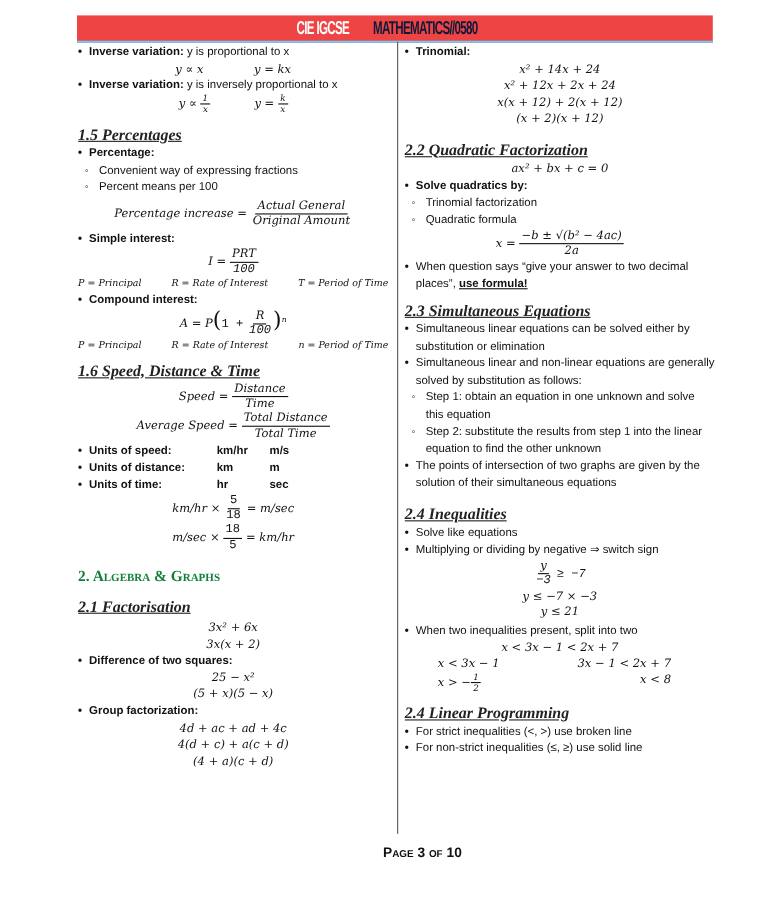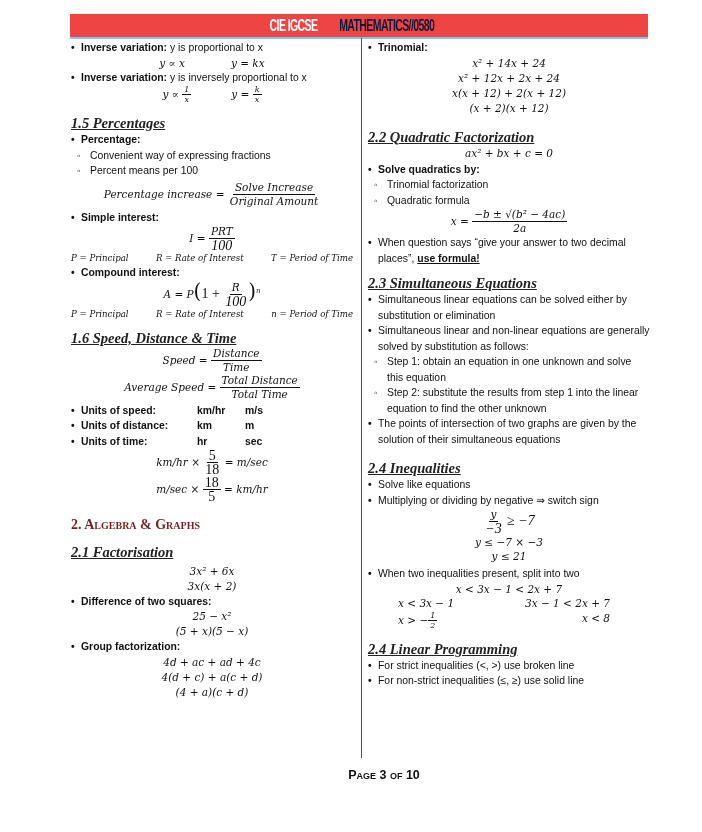--- a/index.html
+++ b/index.html
@@ -13,25 +13,25 @@
   .header .h2 { color:#0b1a3a; transform:scaleX(0.62); display:inline-block; margin-left:-22px; }
   .divider { position:absolute; left:361px; top:38px; width:1px; height:720px; background:#555; }
   .col { position:absolute; top:40px; font-size:10.4px; line-height:15.5px; }
   .col.left { left:71px; width:282px; }
   .col.right { left:368px; width:282px; }
   .bullet { position:relative; padding-left:10px; }
   .bullet::before { content:"\2022"; position:absolute; left:0; top:0; font-weight:bold; }
   .sub { position:relative; padding-left:19px; }
   .sub::before { content:"\25E6"; position:absolute; left:6px; top:0; font-size:10px; }
   .b { font-weight:bold; }
-  .mn { font-family:Liberation Serif, serif; font-size:14px; }
+  .mn { font-family:Liberation Mono, monospace; font-size:11px; }
   .eq { text-align:center; font-family:"DejaVu Serif", serif; font-style:italic; font-size:10.5px; line-height:14px; }
   .sec { font-family:"Liberation Serif", serif; font-style:italic; font-weight:bold; font-size:14.5px;
          text-decoration:underline; color:#222; margin-top:6px; line-height:18px; }
-  .chap { font-family:"Liberation Serif", serif; font-weight:bold; font-size:14px; font-variant:small-caps; color:#7f1d1d; margin-top:14px; }
+  .chap { font-family:"Liberation Serif", serif; font-weight:bold; font-size:14px; font-variant:small-caps; color:#15803d; margin-top:14px; }
   .frac { display:inline-flex; flex-direction:column; align-items:center; vertical-align:middle; }
   .frac .n { border-bottom:1px solid #111; padding:0 2px; line-height:13px; }
   .frac .d { line-height:13px; padding:0 2px; }
   .frac.small { font-size:8px; }
   .frac.small .n, .frac.small .d { line-height:9px; }
   .legend { display:flex; justify-content:space-between; font-family:"DejaVu Serif", serif; font-style:italic; font-size:8.6px; line-height:13px; }
   .units { display:flex; }
   .units .lab { width:116px; }
   .units .u1 { width:48px; font-weight:bold; }
   .units .u2 { font-weight:bold; }
@@ -73,21 +73,21 @@
         </span></span>
   </div>
 
   <div class="sec" style="margin-top:10px;">1.5 Percentages</div>
   <div class="bullet b">Percentage:</div>
   <div class="sub">Convenient way of expressing fractions</div>
   <div class="sub">Percent means per 100</div>
   <div class="eq" style="margin:2px 0;">
     <span>Percentage increase =</span>
     <span class="frac">
-        <span class="n">Solve Increase</span>
+        <span class="n">Actual General</span>
         <span class="d">Original Amount</span>
       </span>
   </div>
   <div class="bullet b">Simple interest:</div>
   <div class="eq">
     <span>I =</span>
     <span class="frac">
         <span class="n">PRT</span>
         <span class="d mn">100</span>
       </span>

